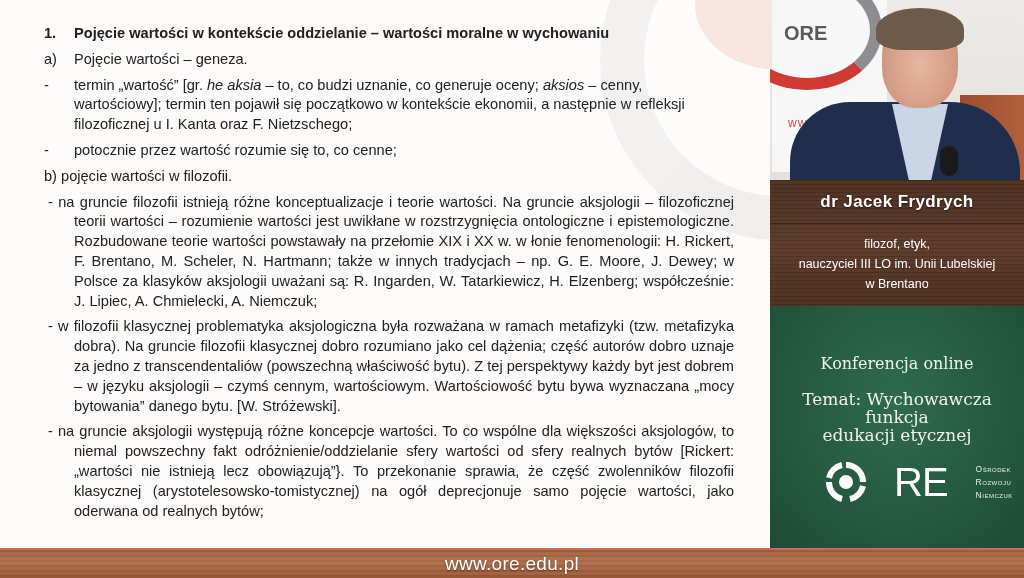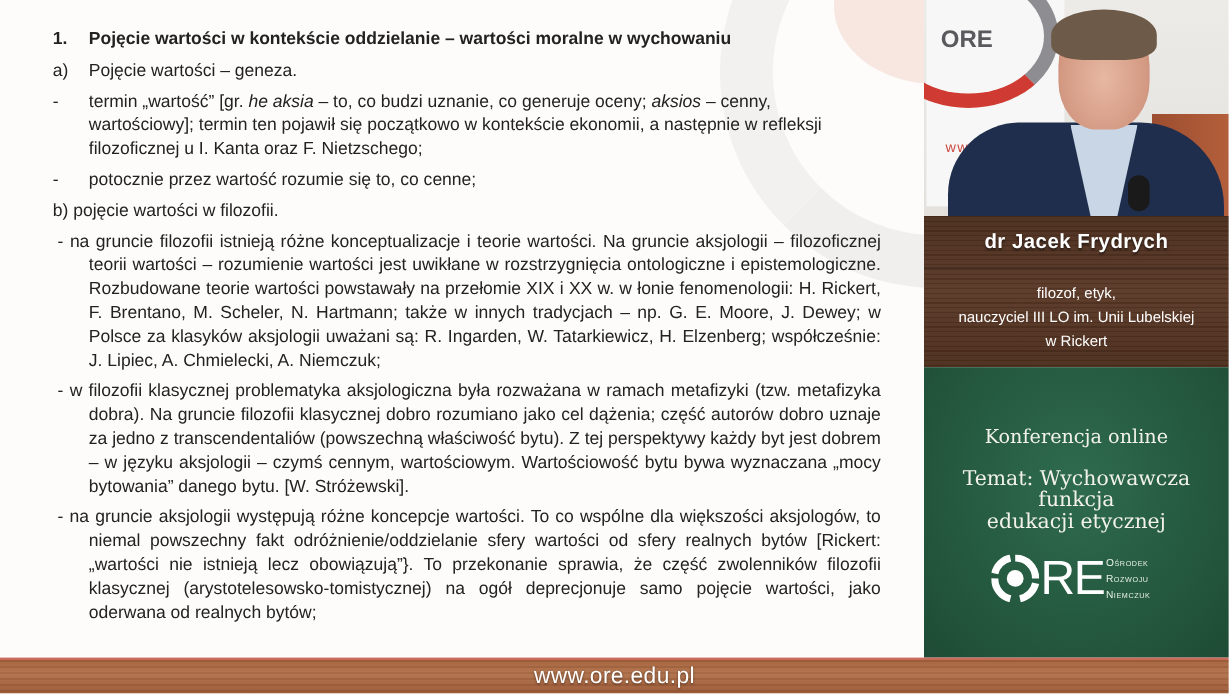--- a/index.html
+++ b/index.html
@@ -118,21 +118,21 @@
   }
   .board-title {
     position: absolute; left: 0; right: 0; top: 48px;
     font-family: "DejaVu Serif", serif; font-size: 16px;
   }
   .board-topic {
     position: absolute; left: 10px; right: 10px; top: 84px;
     font-family: "DejaVu Serif", serif; font-size: 17px; line-height: 18px;
   }
   .ore-logo {
-    position: absolute; left: 56px; top: 156px; display: flex; align-items: center; gap: 1px;
+    position: absolute; left: 56px; top: 156px; display: flex; align-items: center; gap: 28px;
   }
   .ore-mark { display: flex; align-items: center; }
   .ore-mark svg { display: block; }
   .ore-letters { font-size: 40px; color: #fff; font-weight: normal; letter-spacing: -1px; line-height: 1; }
   .ore-subtitle {
     font-size: 8.5px; line-height: 13px; color: #e8efe9; text-align: left;
     font-variant: small-caps; letter-spacing: .5px;
   }
 </style>
 </head>
@@ -192,21 +192,21 @@
     <div class="person-head"></div>
     <div class="person-hair"></div>
     <div class="microphone"></div>
   </div>
 
   <div class="name-panel">
     <div class="name-title">dr Jacek Frydrych</div>
     <div class="name-role">
       <div>filozof, etyk,</div>
       <div>nauczyciel III LO im. Unii Lubelskiej</div>
-      <div>w Rickert</div>
+      <div>w Brentano</div>
     </div>
   </div>
 
   <div class="board">
     <div class="board-title">Konferencja online</div>
     <div class="board-topic">
       <div>Temat: Wychowawcza funkcja</div>
       <div>edukacji etycznej</div>
     </div>
     <div class="ore-logo">

